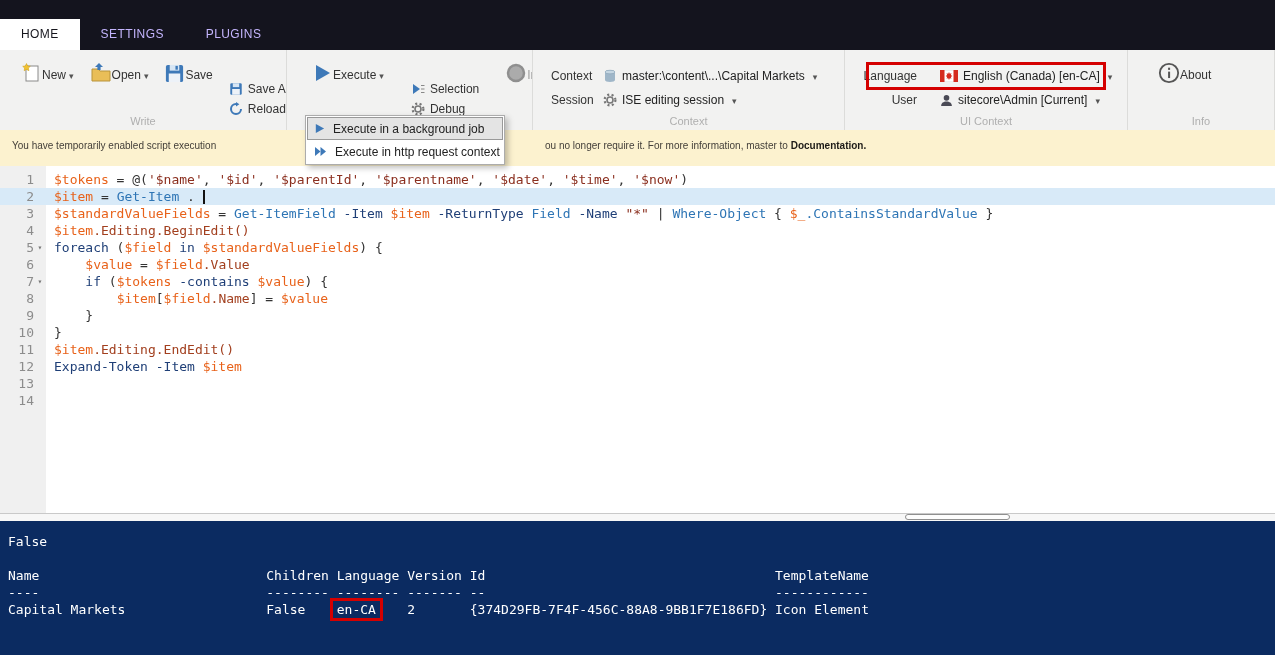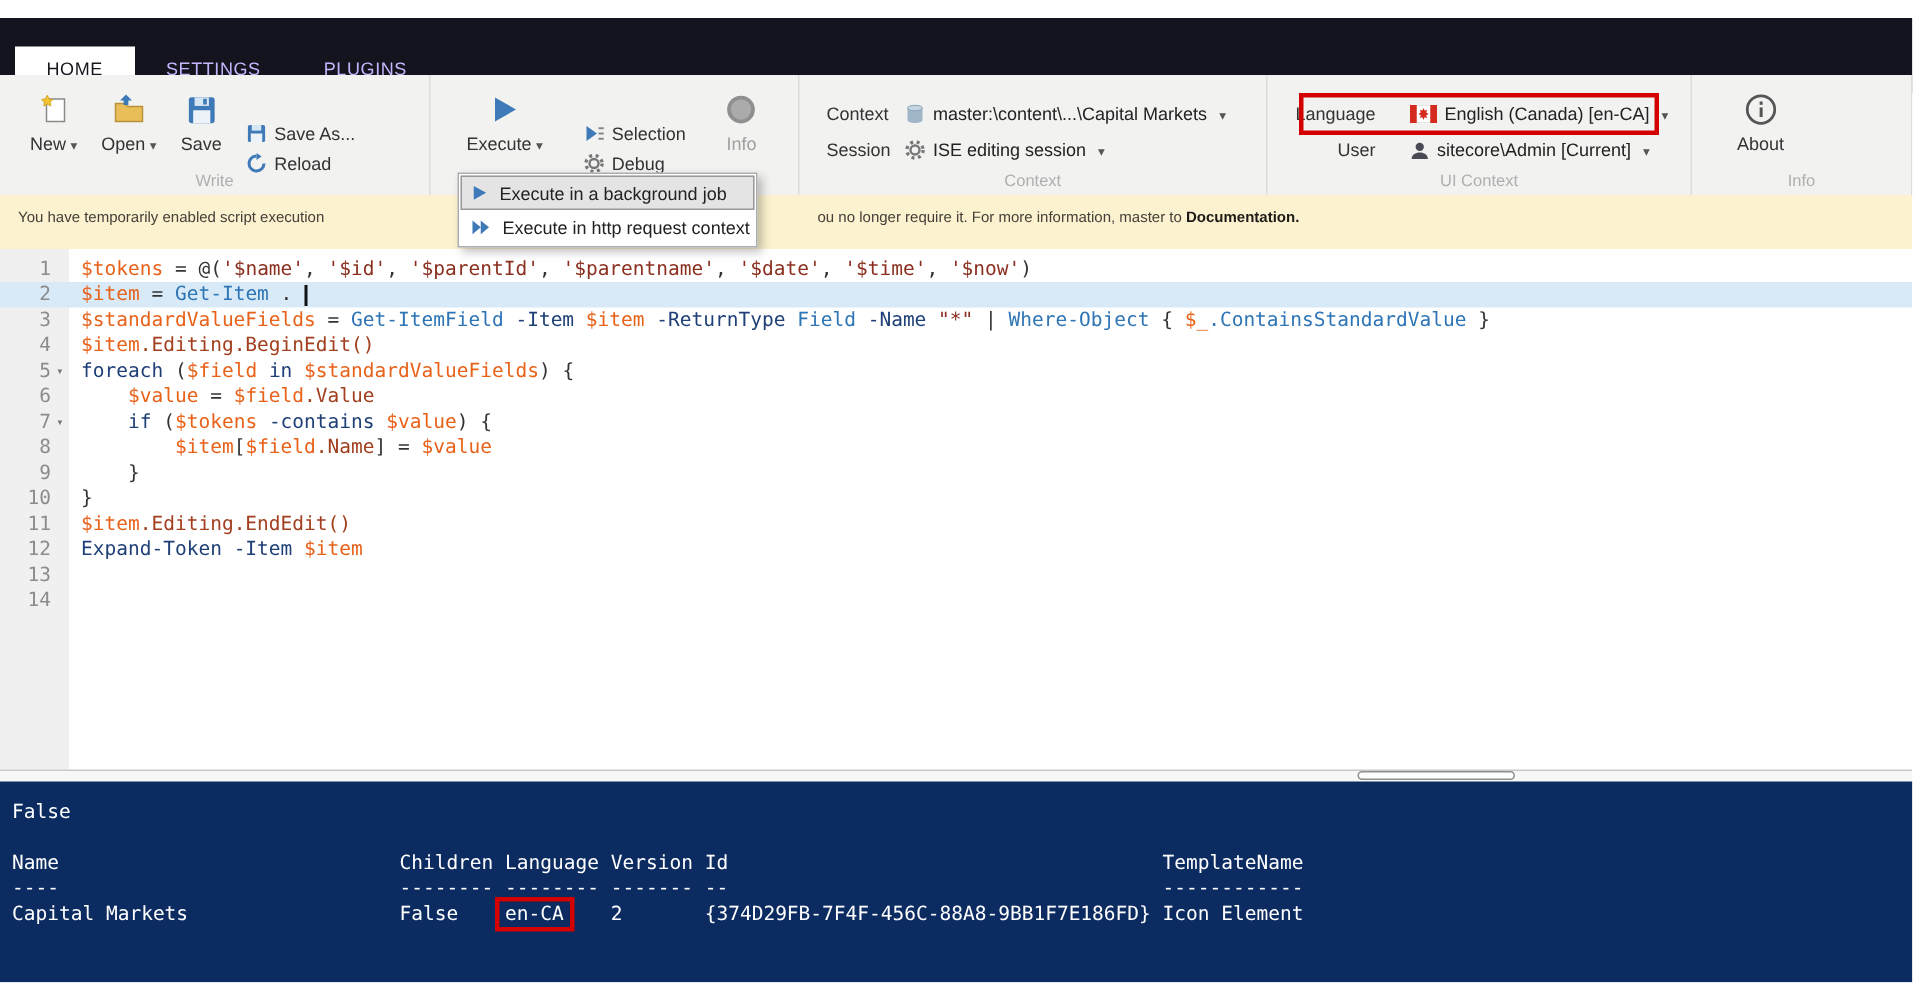--- a/index.html
+++ b/index.html
@@ -1,34 +1,34 @@
 <!DOCTYPE html>
 <html><head>
 <meta charset="utf-8">
 <style>
   *{margin:0;padding:0;box-sizing:border-box}
   html,body{background:#fff}
   body{font-family:"Liberation Sans",sans-serif}
   .page{position:relative;width:1275px;height:655px;overflow:hidden;background:#fff}
 
   
-  .tabbar{position:absolute;left:0;top:12px;width:100%;height:50px;background:#14141E;display:flex;align-items:flex-end;padding-left:10px}
+  .tabbar{position:absolute;left:0;top:0;width:100%;height:50px;background:#14141E;display:flex;align-items:flex-end;}
   .tab{height:31px;line-height:31px;padding:0 21px;font-size:12px;color:#c4b5fd;letter-spacing:.4px;cursor:default;white-space:nowrap}
   .tab.active{background:#FFFFFF;color:#16161D}
 
   
   .ribbon{position:absolute;left:0;top:50px;width:100%;height:80px;background:#F2F2F1;display:flex}
   .rgroup{position:relative;height:100%;border-right:1px solid #DCDCDA;display:flex;align-items:flex-start;overflow:hidden}
   .g-write{width:287px;padding:8px 0 0 12px}
   .g-exec{width:246px;padding:8px 0 0 16px}
   .g-context{width:312px;padding:0 0 0 18px}
   .g-ui{width:283px;padding:0 0 0 14px}
   .g-info{flex:1;padding:8px 0 0 22px}
   .glabel{position:absolute;bottom:3px;left:0;width:100%;text-align:center;font-size:11px;color:#AFAFAF}
-  .bigbtn{display:flex;flex-direction:column;align-items:center;padding:2px 8px;font-size:12px;color:#333;cursor:default}
+  .bigbtn{display:flex;align-items:center;padding:2px 8px;font-size:12px;color:#333;cursor:default}
   .bigbtn .bicon{height:26px;display:flex;align-items:center}
   .blabel{margin-top:3px;white-space:nowrap;display:flex;align-items:center}
   .bigbtn.disabled{color:#9F9F9F}
   .caret::after{content:"▾";font-size:9px;color:#555;margin-left:3px}
   .stack{display:flex;flex-direction:column;gap:6px;margin-top:24px}
   .st-write{margin-left:8px}
   .st-exec{margin-left:19px}
   .smallbtn{display:flex;align-items:center;gap:5px;font-size:12px;color:#333;white-space:nowrap;cursor:default}
   .ab{margin-left:18px}
   .ctxcol{display:flex;flex-direction:column;gap:4px;margin-top:16px}

